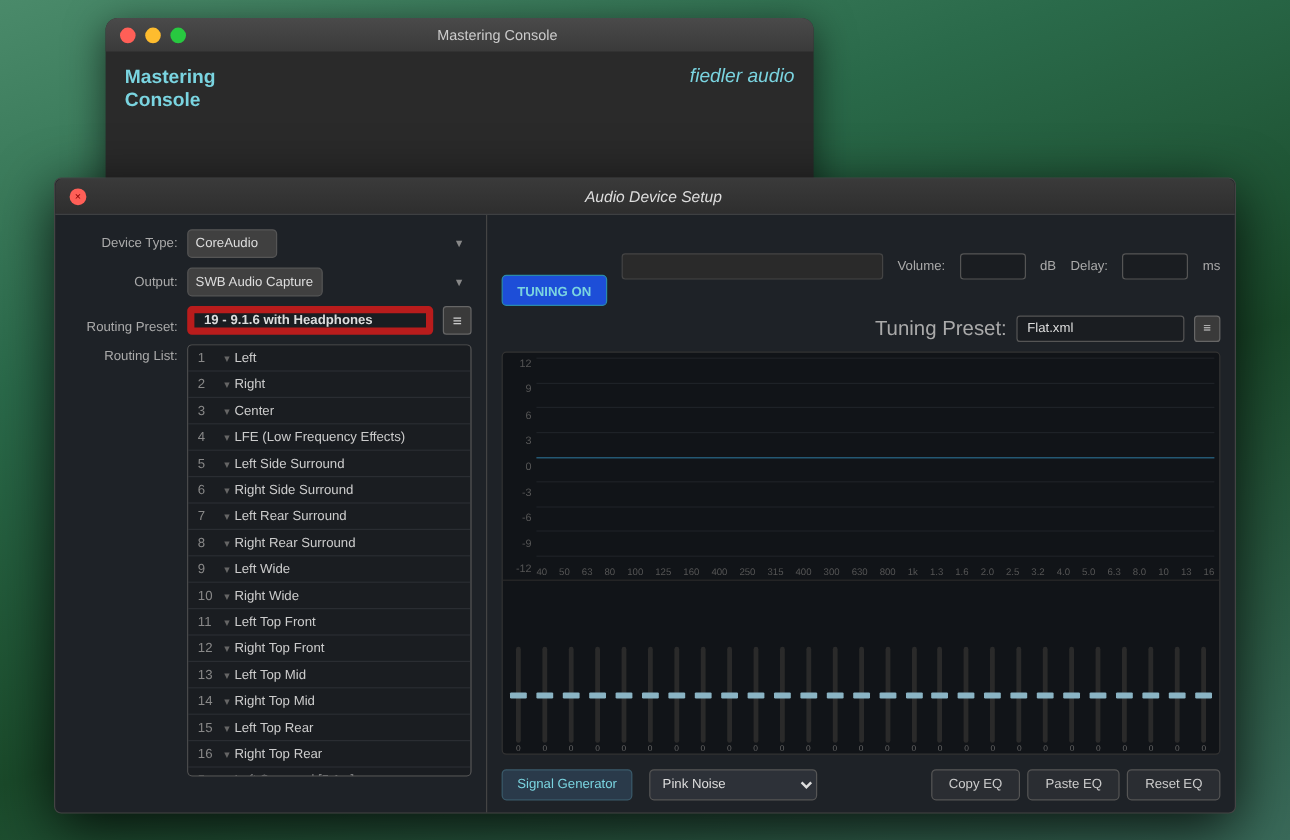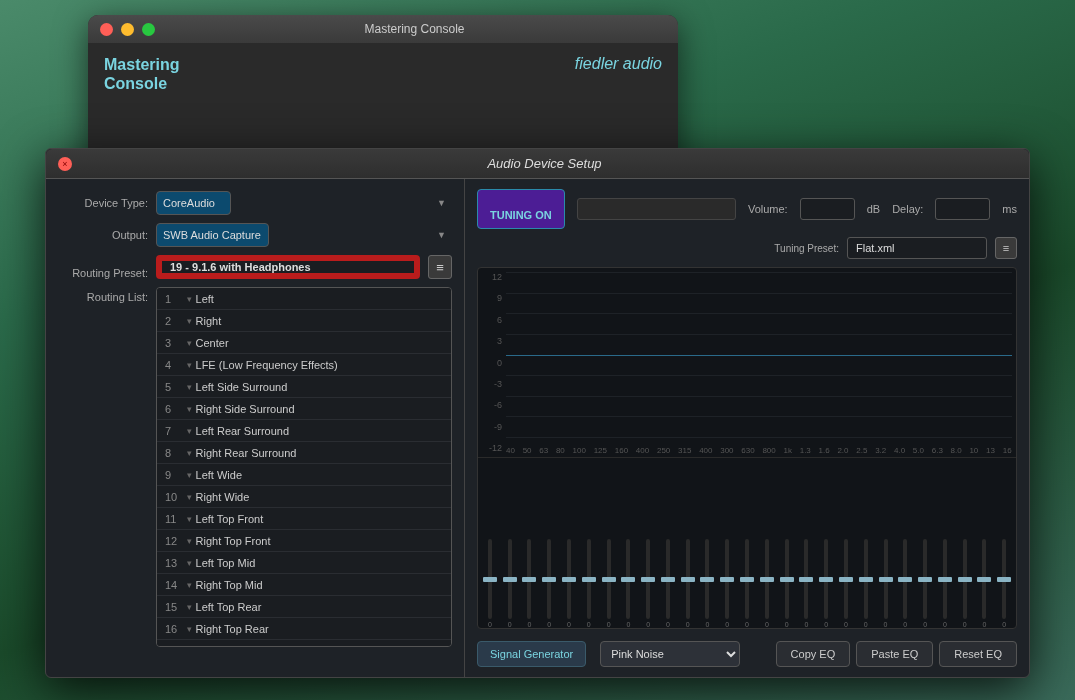--- a/index.html
+++ b/index.html
@@ -106,41 +106,41 @@
       font-size: 9px;
       display: flex; align-items: center; justify-content: center;
       color: #800;
     }
     .dialog-body {
       display: flex;
       height: calc(100% - 30px);
     }
     
     .left-panel {
-      width: 419px;
+      width: 360px;
       border-right: 1px solid #444;
       padding: 12px;
       display: flex;
       flex-direction: column;
       gap: 8px;
     }
     .form-row {
       display: flex;
       align-items: center;
       gap: 8px;
     }
     .form-label {
       color: #aaa;
       font-size: 11px;
       width: 90px;
       text-align: right;
     }
     .form-select {
       flex: 1;
-      background: #0c4a6e;
+      background: #404040;
       color: #ddd;
       border: 1px solid #555;
       border-radius: 4px;
       padding: 3px 6px;
       font-size: 11px;
       height: 24px;
       appearance: none;
       -webkit-appearance: none;
       cursor: pointer;
     }
@@ -226,29 +226,30 @@
       display: flex;
       flex-direction: column;
       gap: 8px;
     }
     .right-top-row {
       display: flex;
       align-items: center;
       gap: 12px;
     }
     .tuning-on-btn {
-      background: #4c1d95;
+      background: #1d4ed8;
       color: #7ad4e0;
       border: 1px solid #2a8aaa;
       border-radius: 4px;
-      padding: 19px 12px;
+      padding: 8px 12px;
       font-size: 11px;
       font-weight: bold;
       cursor: pointer;
       height: 26px;
+      margin-top: 40px;
     }
     .right-form-row {
       display: flex;
       align-items: center;
       gap: 8px;
     }
     .right-label {
       color: #aaa;
       font-size: 11px;
     }
@@ -257,21 +258,21 @@
       color: #ddd;
       border: 1px solid #555;
       border-radius: 3px;
       padding: 2px 6px;
       font-size: 11px;
       height: 22px;
       width: 70px;
     }
     .preset-label {
       color: #aaa;
-      font-size: 10px;
+      font-size: 17px;
       margin-left: auto;
     }
     .preset-input {
       background: #1a1d21;
       color: #ddd;
       border: 1px solid #555;
       border-radius: 3px;
       padding: 2px 8px;
       font-size: 11px;
       height: 22px;

